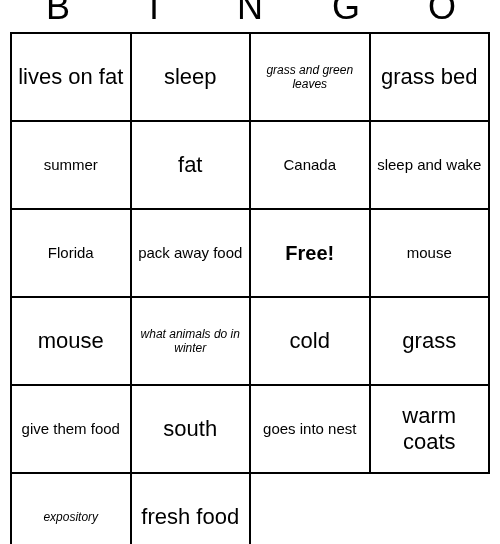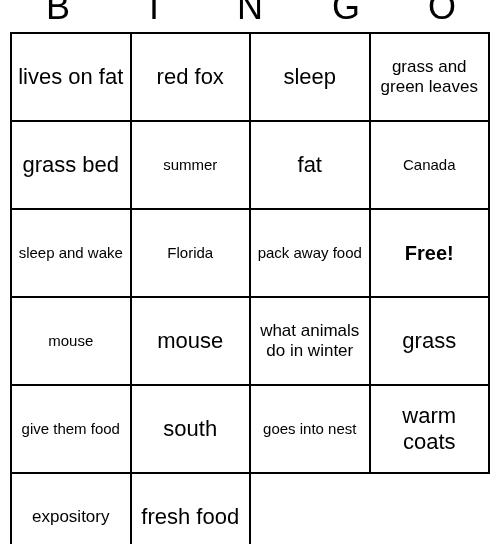--- a/index.html
+++ b/index.html
@@ -54,21 +54,22 @@
       text-align: center;
       padding: 4px 3px;
     }
 
     .bingo-cell span {
       font-size: 18px;
       line-height: 1.2;
     }
 
     .bingo-cell.small span {
-      font-size: 17px;
+      font-size: 12px;
+      font-style: italic;
     }
 
     .bingo-cell.medium span {
       font-size: 15px;
     }
 
     .bingo-cell.large span {
       font-size: 22px;
     }
 
@@ -88,23 +89,20 @@
   <div class="bingo-title">
     <span class="bingo-letter">B</span>
     <span class="bingo-letter">I</span>
     <span class="bingo-letter">N</span>
     <span class="bingo-letter">G</span>
     <span class="bingo-letter">O</span>
   </div>
   <div class="bingo-grid" id="grid-container">
   <div class="bingo-cell large">
         <span>lives on fat</span>
-      </div>
-      <div class="bingo-cell large">
-        <span>red fox</span>
       </div>
       <div class="bingo-cell xlarge">
         <span>sleep</span>
       </div>
       <div class="bingo-cell small">
         <span>grass and green leaves</span>
       </div>
       <div class="bingo-cell large">
         <span>grass bed</span>
       </div>
@@ -131,20 +129,23 @@
       </div>
       <div class="bingo-cell medium">
         <span>mouse</span>
       </div>
       <div class="bingo-cell xlarge">
         <span>mouse</span>
       </div>
       <div class="bingo-cell small">
         <span>what animals do in winter</span>
       </div>
+      <div class="bingo-cell xlarge">
+        <span>cold</span>
+      </div>
       <div class="bingo-cell large">
         <span>grass</span>
       </div>
       <div class="bingo-cell medium">
         <span>give them food</span>
       </div>
       <div class="bingo-cell xlarge">
         <span>south</span>
       </div>
       <div class="bingo-cell medium">

